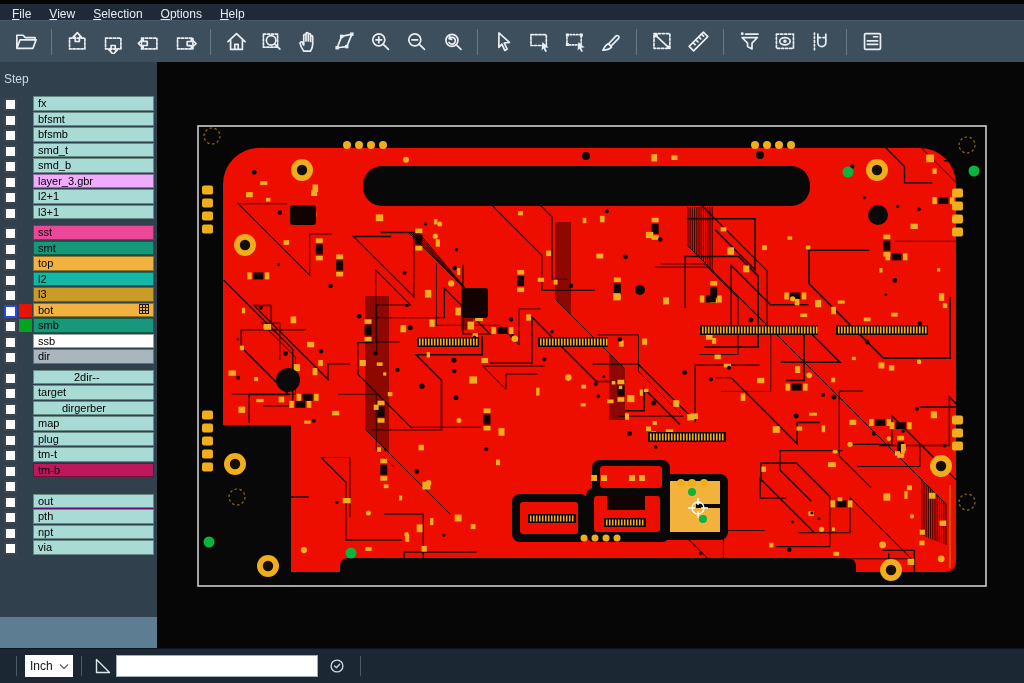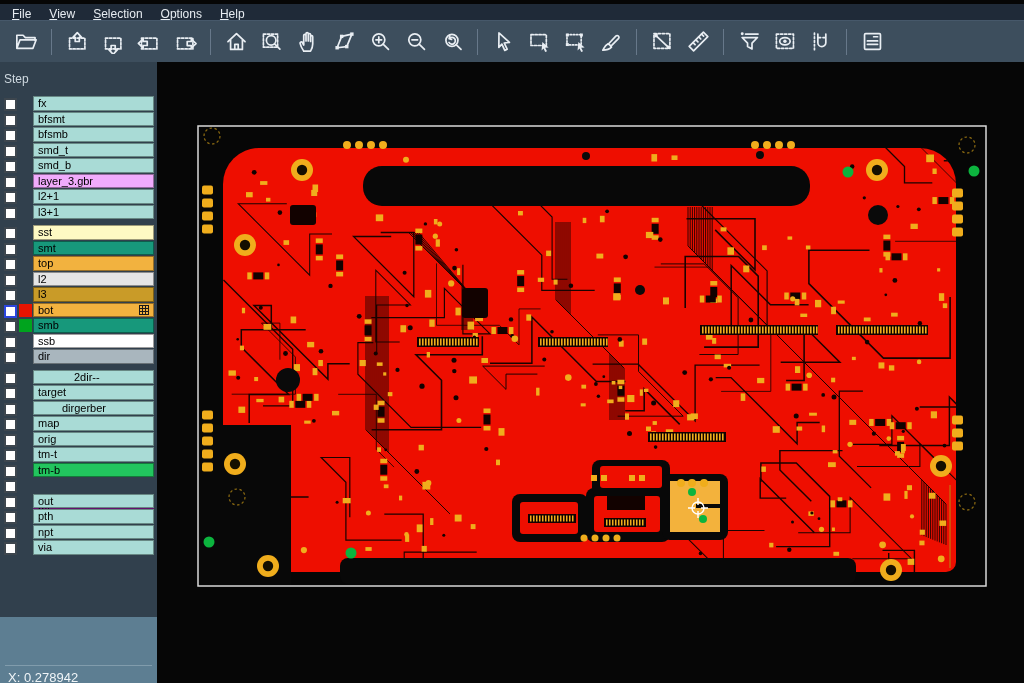--- a/index.html
+++ b/index.html
@@ -21,21 +21,21 @@
   .steplabel{color:#cfd9e0;font-size:12px;margin-right:5px;}
   .stepselect{flex:1;height:24px;background:#fff;border:1px solid #8a9aa6;display:flex;align-items:center;
               font-size:12px;color:#111;padding-left:5px;box-sizing:border-box;}
   .stepselect .chev{margin-left:auto;margin-right:5px;}
   .layerlist{position:relative;}
   .lrow{position:relative;height:15.5px;}
   .lgap{height:5px;}
   .cb{position:absolute;left:4px;top:2px;width:9px;height:9px;background:#fff;border:2px solid #3d464e;}
   .cb.sel{border-color:#2b46dd;}
   .swatch{position:absolute;left:19px;top:1px;width:13px;height:13px;}
-  .bar{position:absolute;left:33px;right:3px;top:0;bottom:1px;display:flex;align-items:center;
+  .bar{position:absolute;left:33px;right:3px;top:0;bottom:1px;display:flex;
        padding-left:4px;font-size:11px;color:#000;border:1px solid rgba(0,0,0,.38);box-sizing:border-box;}
   .bar .gicon{margin-left:auto;margin-right:4px;display:flex;}
   .sidepanel{position:absolute;left:0;top:555px;width:157px;height:93px;background:#5d7e92;}
   .sidepanel .hr{position:absolute;left:5px;right:5px;top:48px;height:1px;background:#819cac;}
   .coord{position:absolute;left:8px;color:#f0f5f8;font-size:13px;}
   .coord.x{top:53px;}
   
   .canvas{position:absolute;left:157px;top:62px;width:867px;height:586px;background:#060606;}
   
   .bottombar{position:absolute;left:0;top:648px;width:1024px;height:35px;background:#1b2834;
@@ -263,39 +263,39 @@
         </div>
         <div class="lrow">
           <div class="cb"></div>
           <div class="bar" style="background: rgb(169, 219, 214);">
             <span>l3+1</span>
           </div>
         </div>
         <div class="lgap"></div>
         <div class="lrow">
           <div class="cb"></div>
-          <div class="bar" style="background: #fef9c3;">
+          <div class="bar" style="background: #ec4899;">
             <span>sst</span>
           </div>
         </div>
         <div class="lrow">
           <div class="cb"></div>
           <div class="bar" style="background: rgb(23, 152, 123);">
             <span>smt</span>
           </div>
         </div>
         <div class="lrow">
           <div class="cb"></div>
           <div class="bar" style="background: rgb(242, 178, 63);">
             <span>top</span>
           </div>
         </div>
         <div class="lrow">
           <div class="cb"></div>
-          <div class="bar" style="background: #e5e5e5;">
+          <div class="bar" style="background: #14b8a6;">
             <span>l2</span>
           </div>
         </div>
         <div class="lrow">
           <div class="cb"></div>
           <div class="bar" style="background: rgb(201, 155, 40);">
             <span>l3</span>
           </div>
         </div>
         <div class="lrow">
@@ -351,32 +351,32 @@
         </div>
         <div class="lrow">
           <div class="cb"></div>
           <div class="bar" style="background: rgb(169, 219, 214);">
             <span>map</span>
           </div>
         </div>
         <div class="lrow">
           <div class="cb"></div>
           <div class="bar" style="background: rgb(169, 219, 214);">
-            <span>orig</span>
+            <span>plug</span>
           </div>
         </div>
         <div class="lrow">
           <div class="cb"></div>
           <div class="bar" style="background: rgb(169, 219, 214);">
             <span>tm-t</span>
           </div>
         </div>
         <div class="lrow">
           <div class="cb"></div>
-          <div class="bar" style="background: #22c55e;">
+          <div class="bar" style="background: #be185d;">
             <span>tm-b</span>
           </div>
         </div>
         <div class="lrow">
           <div class="cb"></div>
           <div class="bar" style="background: #a21caf; margin-top: 30px;">
             <span>mt</span>
           </div>
         </div>
         <div class="lrow">
@@ -1120,13 +1120,38 @@
         </g>
         <circle cx="848" cy="172" r="5.5" fill="#0cb43e"></circle>
         <circle cx="974" cy="171" r="5.5" fill="#0cb43e"></circle>
         <circle cx="209" cy="542" r="5.5" fill="#0cb43e"></circle>
         <circle cx="351" cy="553" r="5.5" fill="#0cb43e"></circle>
         <g stroke="#ffffff" stroke-width="1.4" fill="none">
           <circle cx="698" cy="508" r="6"></circle>
           <path d="M688,508 H695 M701,508 H708 M698,498 V505 M698,511 V518"></path>
         </g>
       </svg></div>
+  <div class="bottombar">
+    <div class="bsep"></div>
+    <div class="unitselect">
+      <span>Inch</span>
+      <span class="chev">
+        <svg width="10" height="7" viewBox="0 0 10 7" fill="none" stroke="#666" stroke-width="1.4">
+            <path d="M1,1.5 L5,5.5 L9,1.5"></path>
+          </svg>
+      </span>
+    </div>
+    <div class="bsep"></div>
+    <div class="bicon">
+      <svg width="22" height="22" viewBox="0 0 22 22" fill="none" stroke="#dfe7ec" stroke-width="1.4" stroke-linejoin="round">
+          <path d="M4.5,17.5 H17.5 L4.5,4.5 Z"></path>
+        </svg>
+    </div>
+    <input class="cmdinput" value="" style="">
+    <div class="bicon" style="margin-left:6px;">
+      <svg width="20" height="20" viewBox="0 0 22 22" fill="none" stroke="#cfd8de" stroke-width="1.5" stroke-linecap="round" stroke-linejoin="round">
+          <circle cx="11" cy="11" r="6.5"></circle>
+          <path d="M8.3,11 l2,2 l3.6-4"></path>
+        </svg>
+    </div>
+    <div class="bsep" style="margin-left:10px;"></div>
+  </div>
 </div>
 
 </body></html>

